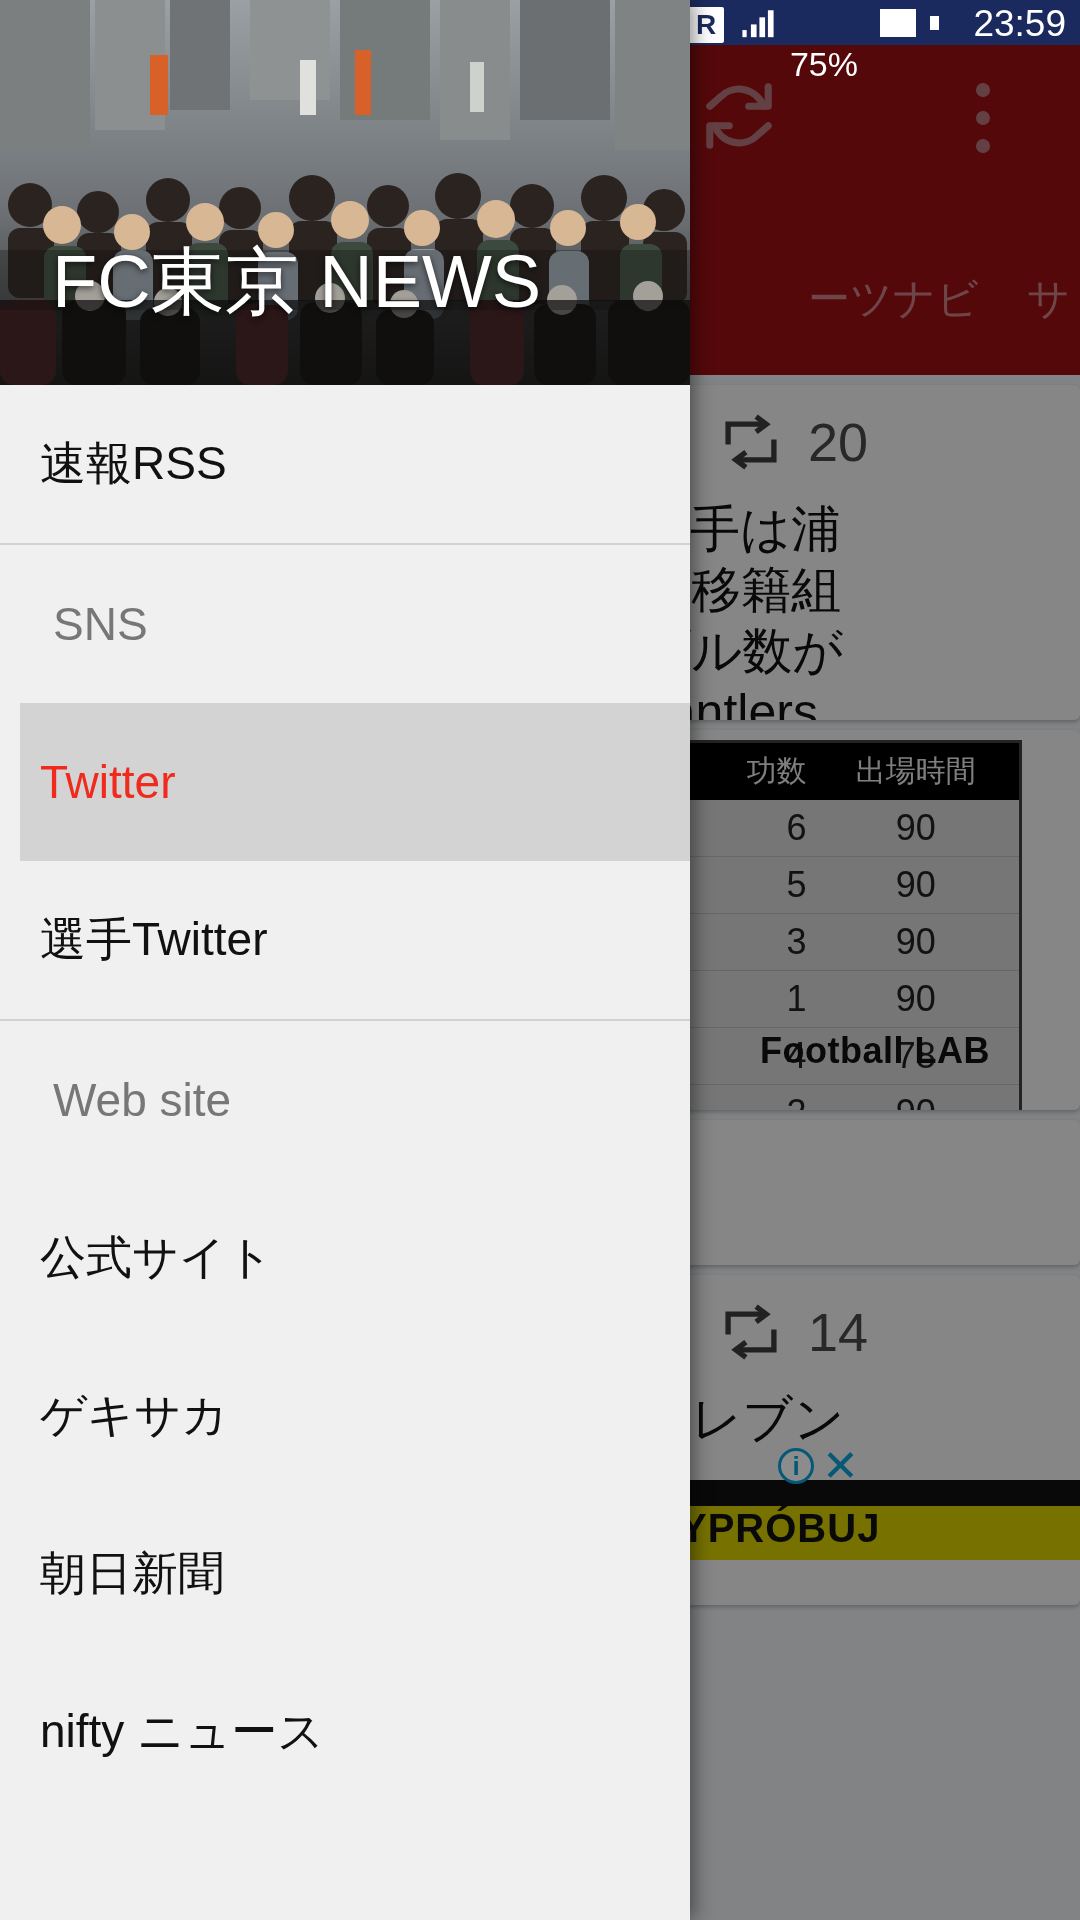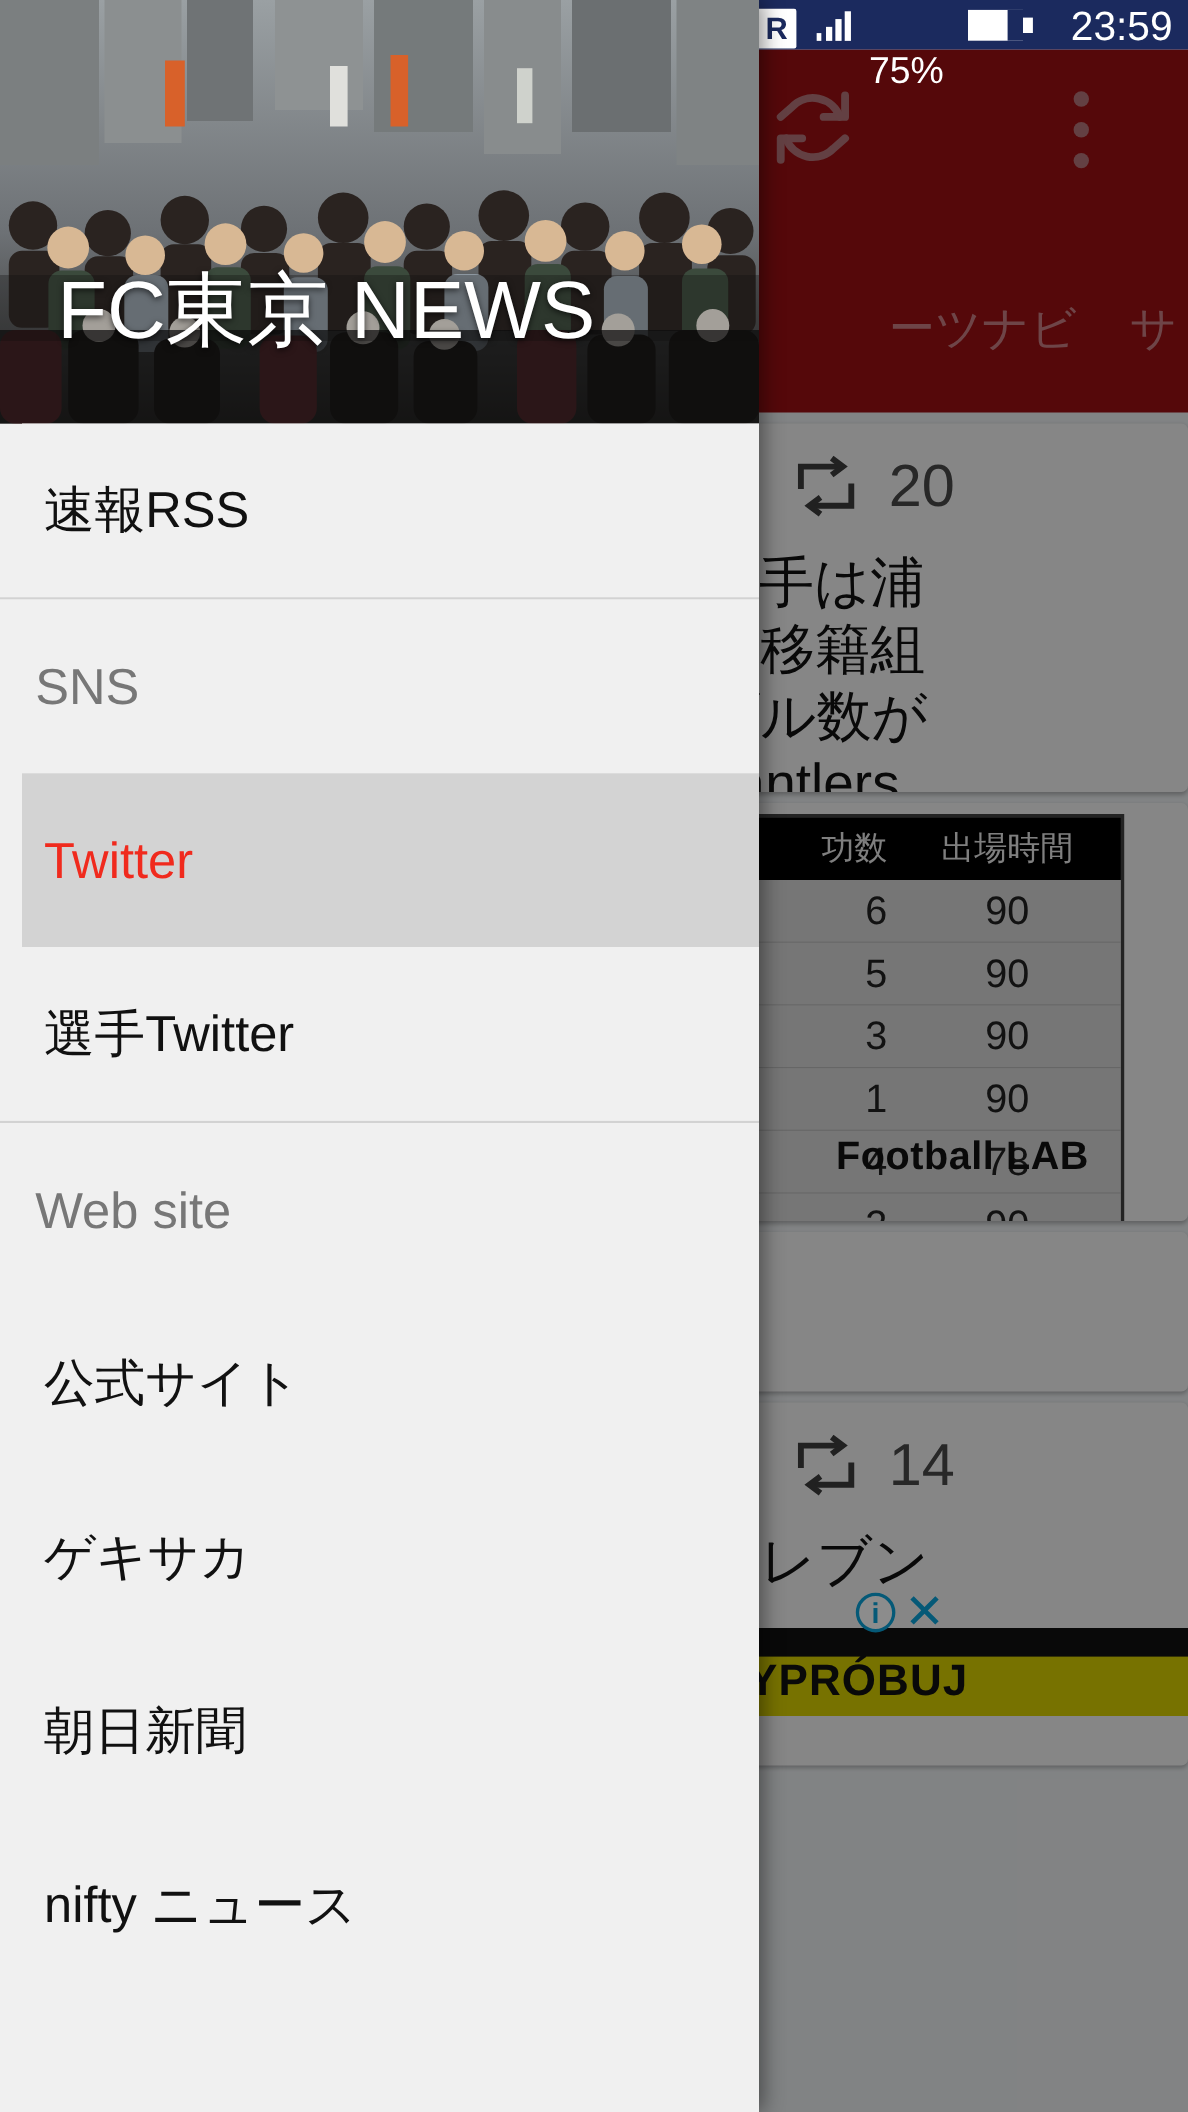--- a/index.html
+++ b/index.html
@@ -163,21 +163,21 @@
   .d-item {
     height:158px; display:flex; align-items:center;
     padding-left:20px; font-size:46px; color:#111;
     background:#f0f0f0;
     margin-left:20px;
   }
   .d-item.selected { background:#d3d3d3; }
   .d-item.selected .d-label { color:#f02a1d; }
   .d-header {
     height:158px; display:flex; align-items:center;
-    padding-left:32px; font-size:46px; color:#777;
+    padding-left:53px; font-size:46px; color:#777;
     background:#f0f0f0;
   }
   .d-divider { height:2px; background:#d2d2d2; }
 </style>
 </head>
 <body>
 
 <div id="app-background">
 
   <div class="appbar">

